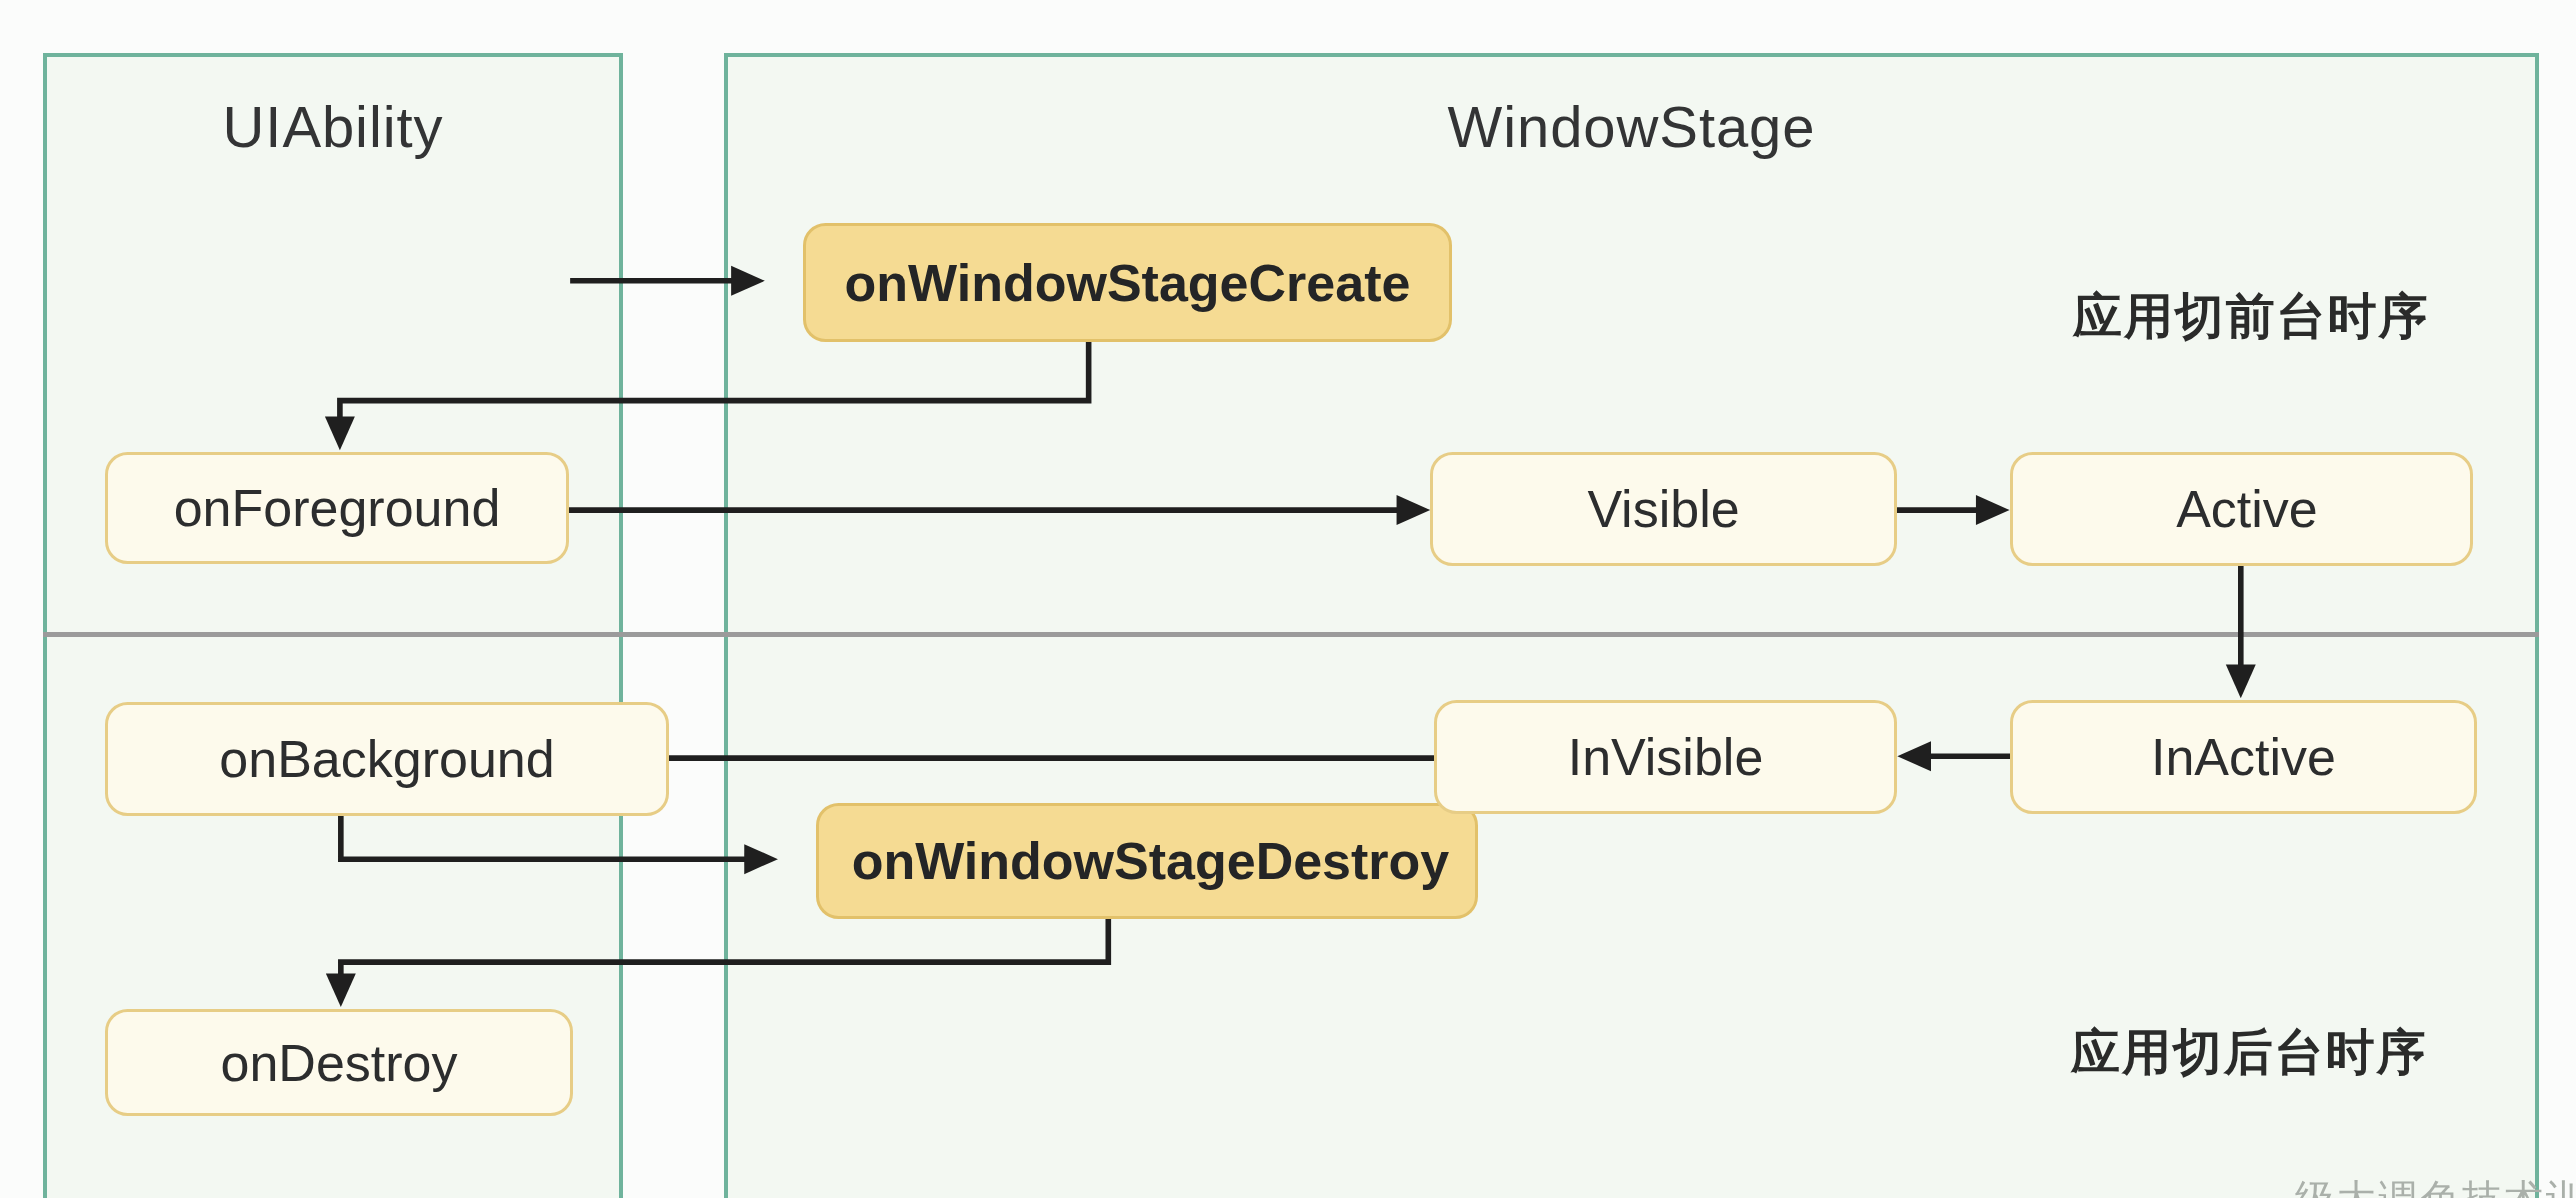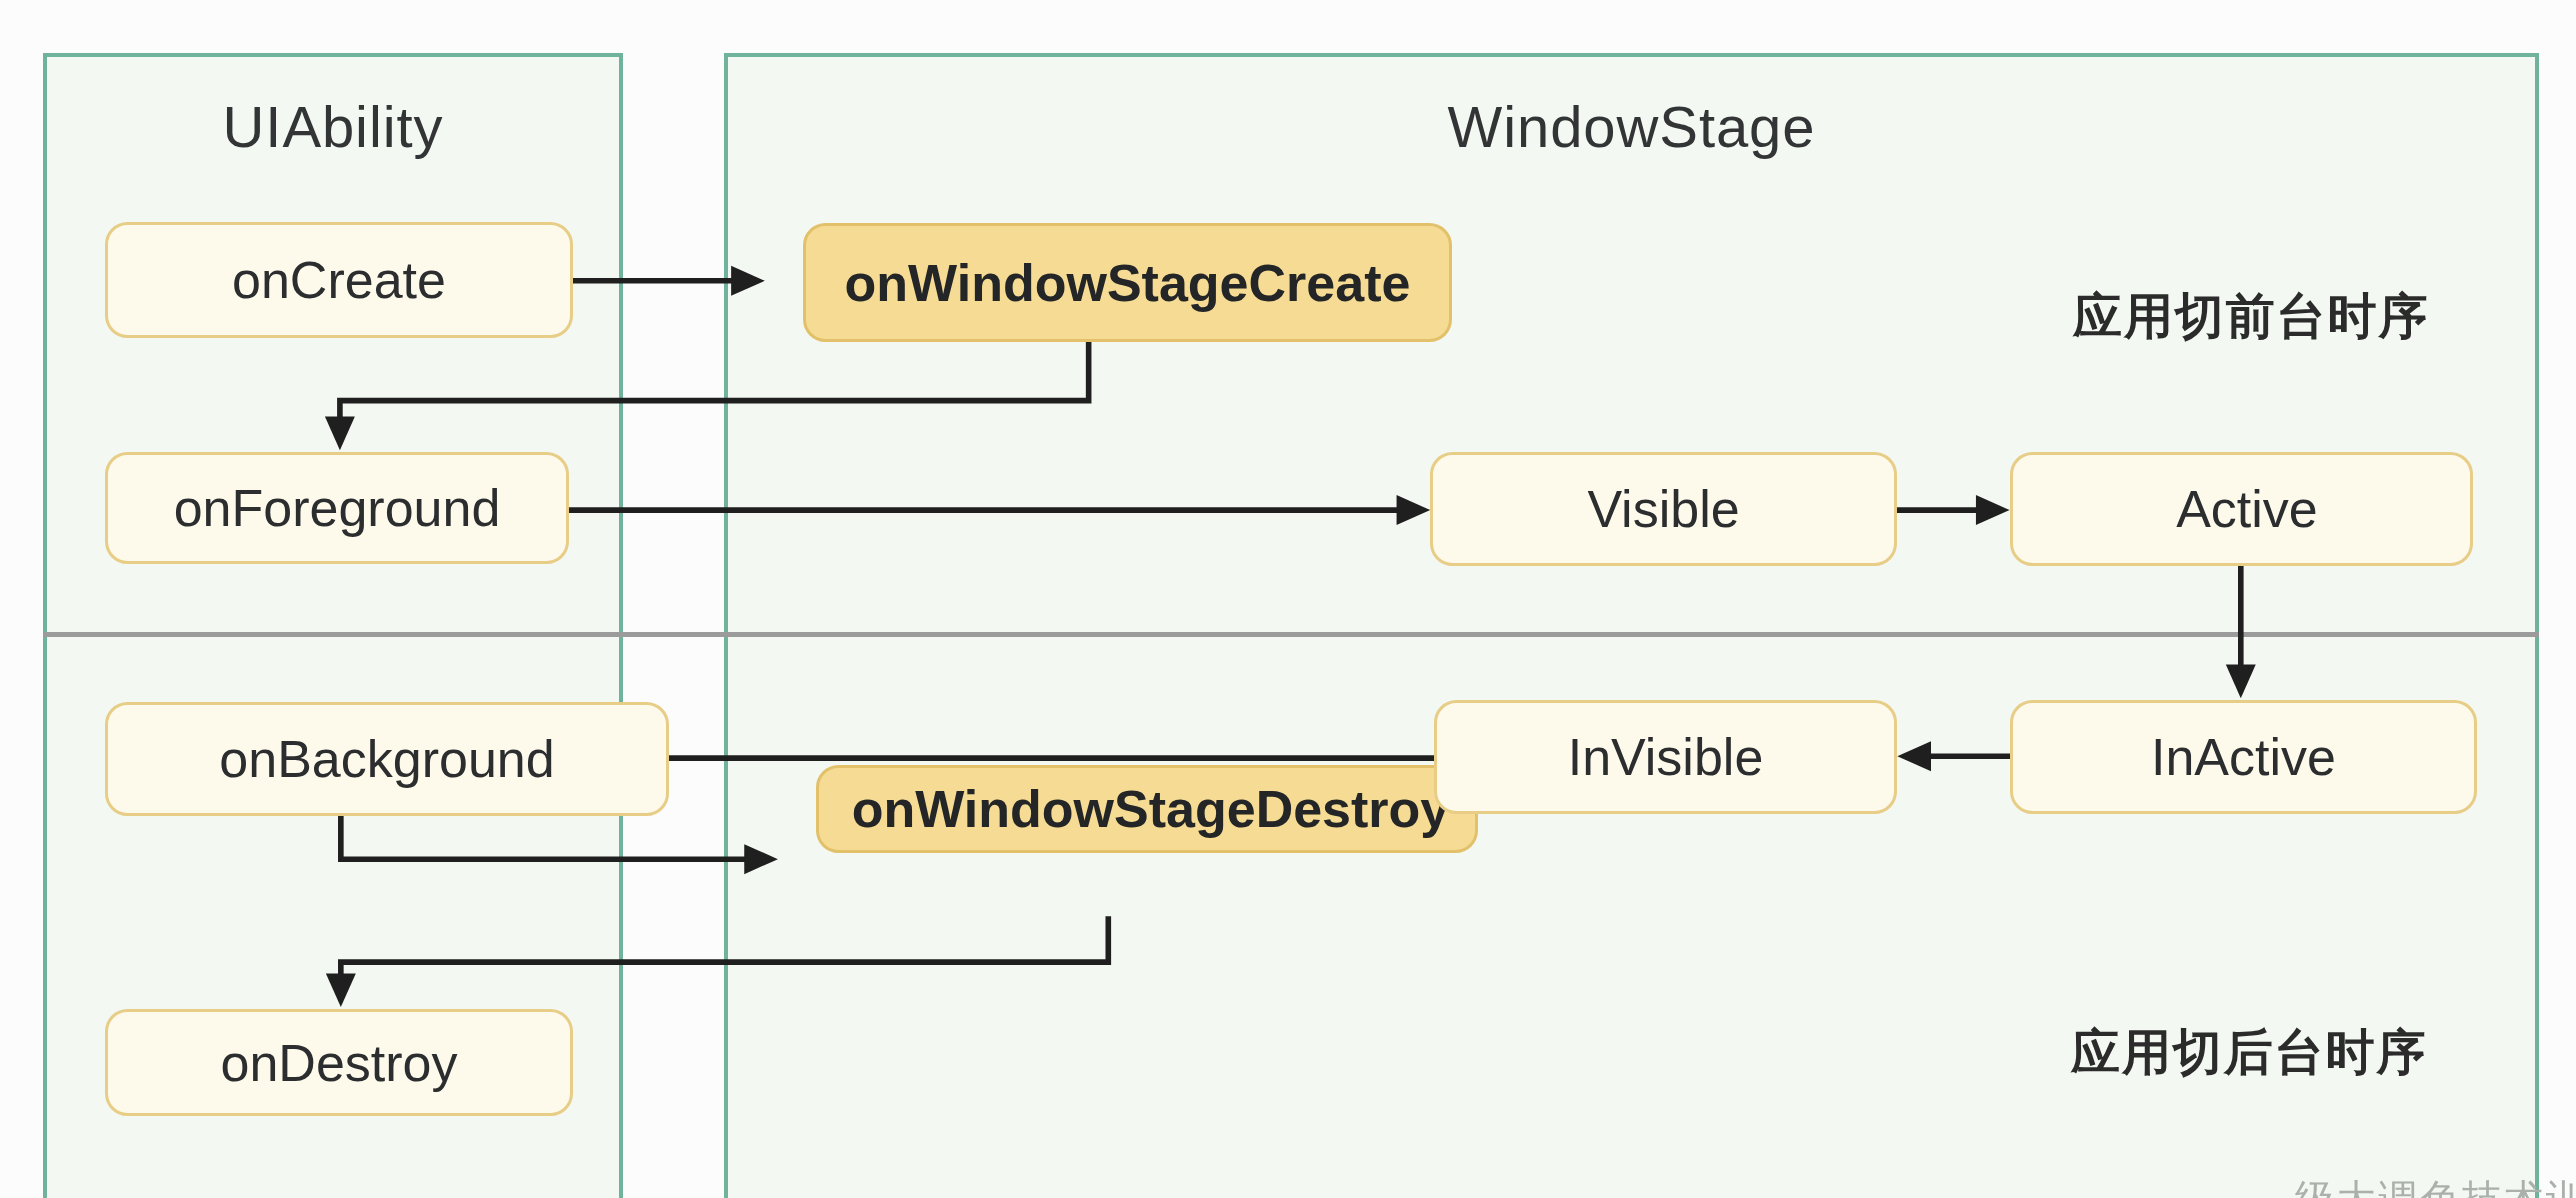--- a/index.html
+++ b/index.html
@@ -81,21 +81,21 @@
     border-color: var(--highlight-border, #e2c16a);
     font-weight: 700;
     color: #242526;
     margin-left: 38px;
   }
   #n-oncreate      { left: 105px;  top: 222px; width: 468px; height: 116px; }
   #n-onforeground  { left: 105px;  top: 452px; width: 464px; height: 112px; }
   #n-onbackground  { left: 105px;  top: 702px; width: 564px; height: 114px; }
   #n-ondestroy     { left: 105px;  top: 1009px; width: 468px; height: 107px; }
   #n-onwscreate    { left: 765px;  top: 223px; width: 649px; height: 119px; }
-  #n-onwsdestroy   { left: 778px;  top: 765px; width: 662px; height: 88px; padding-left: 7px; }
+  #n-onwsdestroy   { left: 778px;  top: 803px; width: 662px; height: 116px; padding-left: 7px; }
   #n-visible       { left: 1430px; top: 452px; width: 467px; height: 114px; }
   #n-active        { left: 2010px; top: 452px; width: 463px; height: 114px; padding-left: 11px; }
   #n-invisible     { left: 1434px; top: 700px; width: 463px; height: 114px; }
   #n-inactive      { left: 2010px; top: 700px; width: 467px; height: 114px; }
 
   
   .cjk-label {
     position: absolute;
     z-index: 4;
     font-size: 49px;
@@ -175,23 +175,20 @@
       <polyline class="arrow" points="364,872 364,918 795,918"></polyline>
       <polygon class="arrowhead" points="831,918 795,902 795,934"></polygon>
     </g>
 
     <g>
       <polyline class="arrow" points="1184,982 1184,1028 364,1028 364,1040"></polyline>
       <polygon class="arrowhead" points="364,1076 348,1040 380,1040"></polygon>
     </g>
   </svg>
 
-  <div class="node" id="n-oncreate">
-    <span>onCreate</span>
-  </div>
   <div class="node" id="n-onforeground">
     <span>onForeground</span>
   </div>
   <div class="node" id="n-onbackground">
     <span>onBackground</span>
   </div>
   <div class="node" id="n-ondestroy">
     <span>onDestroy</span>
   </div>
 

